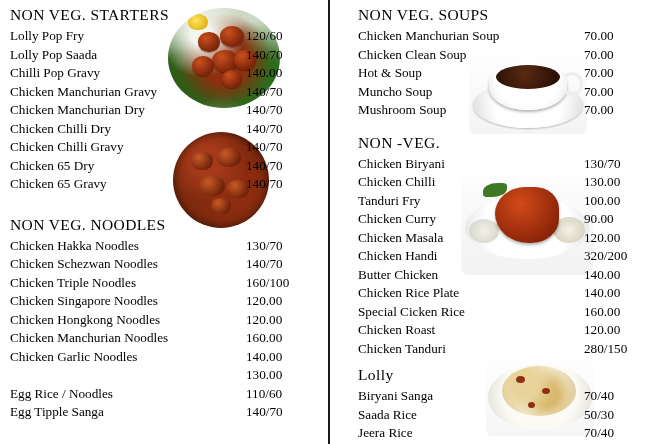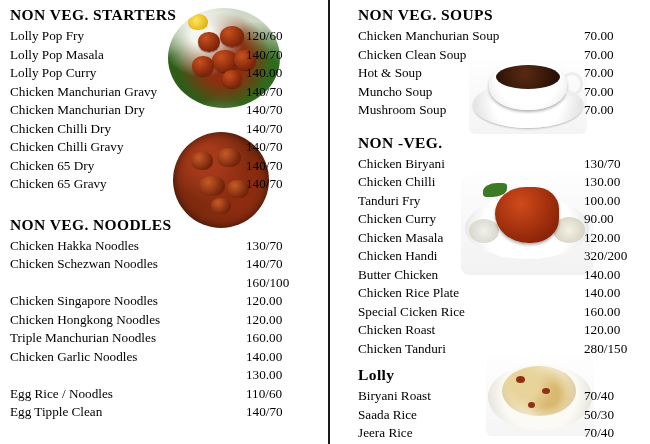--- a/index.html
+++ b/index.html
@@ -38,21 +38,21 @@
     width: 328px;
     padding: 6px 8px 0 10px;
   }
   .col-right {
     left: 346px;
     width: 316px;
     padding: 6px 6px 0 12px;
   }
   .section-title {
     font-family: "Liberation Serif", serif;
-    font-weight: bold;
+    font-weight: normal;
     font-size: 15.5px;
     letter-spacing: 0.4px;
     margin: 0 0 3px 0;
     white-space: nowrap;
   }
   .items {
     list-style: none;
     margin: 0;
     padding: 0;
     position: relative;
@@ -307,26 +307,26 @@
 
     <div class="section">
       <div class="section-title">NON VEG. STARTERS</div>
       <ul class="items">
         <li class="item">
             <span class="nm">Lolly Pop Fry</span>
             <span class="sp"></span>
             <span class="pr">120/60</span>
           </li>
         <li class="item">
-            <span class="nm">Lolly Pop Masala</span>
-            <span class="sp"></span>
-            <span class="pr">140/70</span>
-          </li>
-        <li class="item">
-            <span class="nm">Lolly Pop Curry</span>
+            <span class="nm">Lolly Pop Saada</span>
+            <span class="sp"></span>
+            <span class="pr">140/70</span>
+          </li>
+        <li class="item">
+            <span class="nm">Chilli Pop Gravy</span>
             <span class="sp"></span>
             <span class="pr">140.00</span>
           </li>
         <li class="item">
             <span class="nm">Chicken Manchurian Gravy</span>
             <span class="sp"></span>
             <span class="pr">140/70</span>
           </li>
         <li class="item">
             <span class="nm">Chicken Manchurian Dry</span>
@@ -365,54 +365,55 @@
             <span class="nm">Chicken Hakka Noodles</span>
             <span class="sp"></span>
             <span class="pr">130/70</span>
           </li>
         <li class="item">
             <span class="nm">Chicken Schezwan Noodles</span>
             <span class="sp"></span>
             <span class="pr">140/70</span>
           </li>
         <li class="item">
+            <span class="nm">Chicken Triple Noodles</span>
             <span class="sp"></span>
             <span class="pr">160/100</span>
           </li>
         <li class="item">
             <span class="nm">Chicken Singapore Noodles</span>
             <span class="sp"></span>
             <span class="pr">120.00</span>
           </li>
         <li class="item">
             <span class="nm">Chicken Hongkong Noodles</span>
             <span class="sp"></span>
             <span class="pr">120.00</span>
           </li>
         <li class="item">
-            <span class="nm">Triple Manchurian Noodles</span>
+            <span class="nm">Chicken Manchurian Noodles</span>
             <span class="sp"></span>
             <span class="pr">160.00</span>
           </li>
         <li class="item">
             <span class="nm">Chicken Garlic Noodles</span>
             <span class="sp"></span>
             <span class="pr">140.00</span>
           </li>
         <li class="item">
             <span class="sp"></span>
             <span class="pr">130.00</span>
           </li>
         <li class="item">
             <span class="nm">Egg Rice / Noodles</span>
             <span class="sp"></span>
             <span class="pr">110/60</span>
           </li>
         <li class="item">
-            <span class="nm">Egg Tipple Clean</span>
+            <span class="nm">Egg Tipple Sanga</span>
             <span class="sp"></span>
             <span class="pr">140/70</span>
           </li>
       </ul>
     </div>
 
     <div class="photo" id="photo-lollipop">
       <div id="photo-lemon"></div>
       <div class="bits">
         <div class="b" style="left:30px; top:24px; width:22px; height:20px;"></div>
@@ -528,21 +529,21 @@
           </li>
       </ul>
     </div>
 
     <div class="spacer-sm"></div>
 
     <div class="section">
       <div class="section-title">Lolly</div>
       <ul class="items">
         <li class="item">
-            <span class="nm">Biryani Roast</span>
+            <span class="nm">Biryani Sanga</span>
             <span class="sp"></span>
             <span class="pr">70/40</span>
           </li>
         <li class="item">
             <span class="nm">Saada Rice</span>
             <span class="sp"></span>
             <span class="pr">50/30</span>
           </li>
         <li class="item">
             <span class="nm">Jeera Rice</span>

